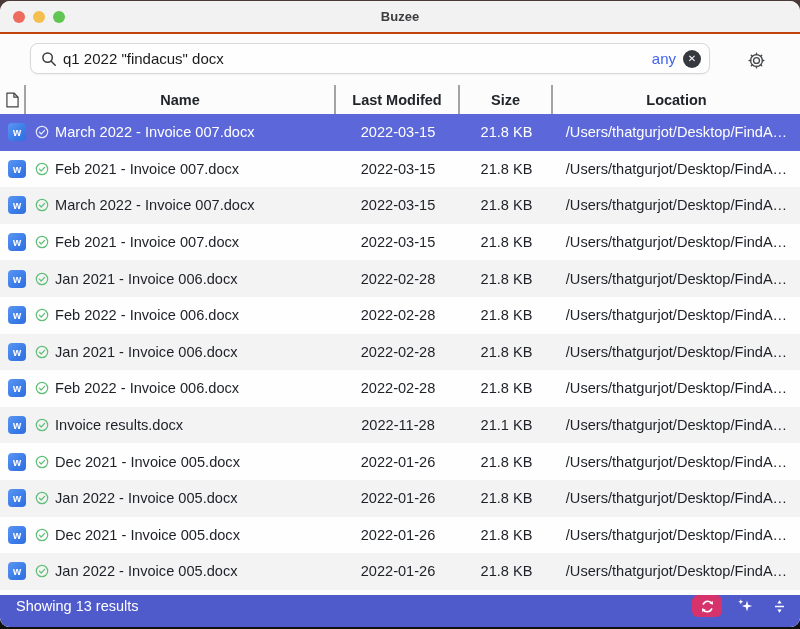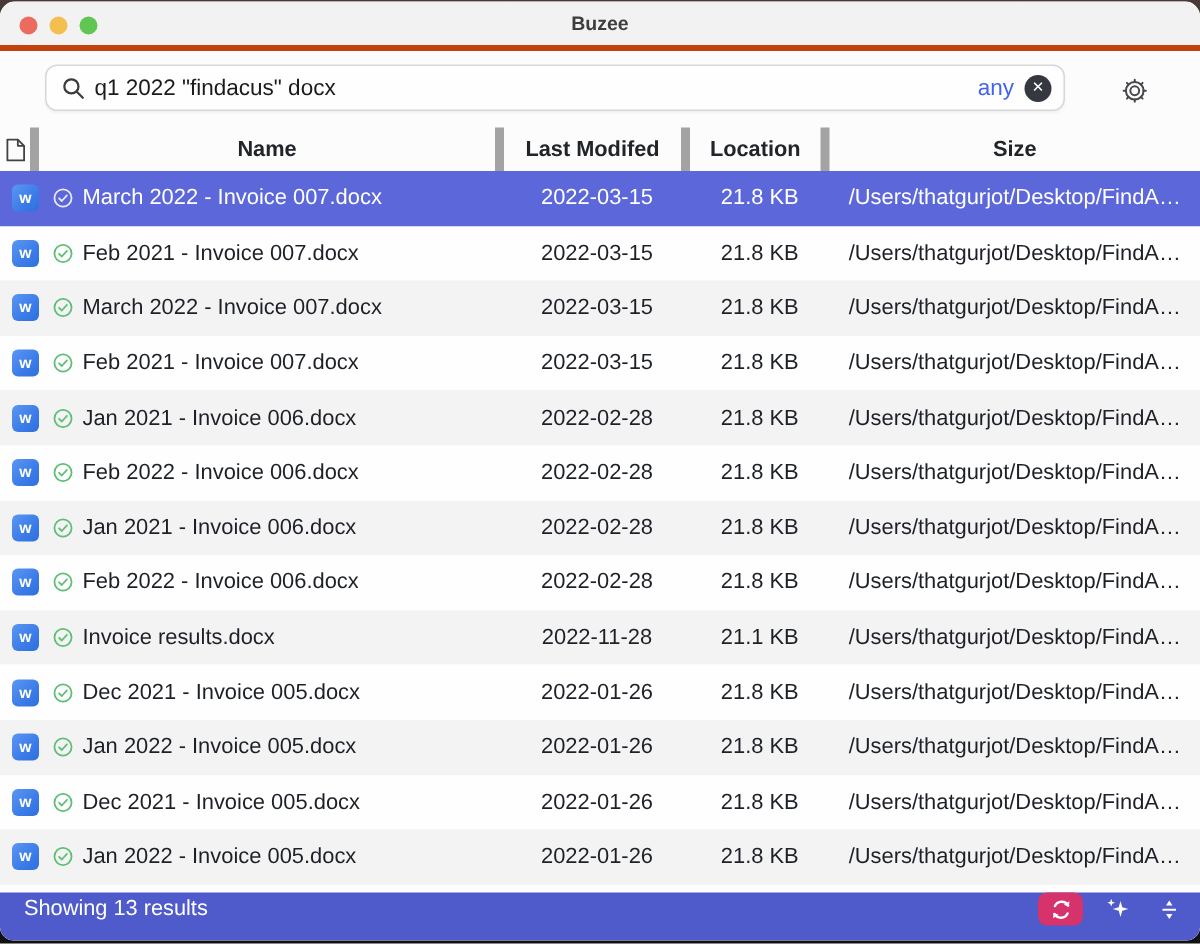--- a/index.html
+++ b/index.html
@@ -14,21 +14,21 @@
     position: absolute; left: 0; right: 0; top: 1px; bottom: 2px;
     border-radius: 10px 10px 9px 9px;
     overflow: hidden;
     background: #fcfcfc;
     display: flex; flex-direction: column;
   }
   
   .titlebar {
     flex: 0 0 33px;
     background: #f3f2f3;
-    border-bottom: 4px solid #c2410c;
+    border-bottom: 2px solid #c2410c;
     position: relative;
     display: flex; align-items: center; justify-content: center;
   }
   .traffic { position: absolute; left: 13px; top: 10px; display: flex; gap: 8px; }
   .light { width: 12px; height: 12px; border-radius: 50%; }
   .light.red    { background: var(--traffic-red, #ed6a5e); }
   .light.yellow { background: var(--traffic-yellow, #f4bf4f); }
   .light.green  { background: var(--traffic-green, #61c554); }
   .win-title { font-size: 13px; font-weight: 700; color: #3d3d3f; }
   
@@ -66,21 +66,21 @@
   }
   
   .tgrid { display: grid; grid-template-columns: 26px 310px 124px 93px 1fr; align-items: center; }
   .table-header {
     flex: 0 0 29px; height: 29px;
     background: #fcfcfc;
     font-weight: 700; font-size: 14.5px; color: #212529;
   }
   .th {
     height: 100%; display: flex; align-items: center; justify-content: center;
-    border-right: 6px solid #a3a3a3; cursor: pointer;
+    border-right: 2px solid #a3a3a3; cursor: pointer;
   }
   .th:last-child { border-right: none; }
   .table-body { flex: 0 0 auto; }
   .row {
     height: 36.6px;
     font-size: 14.6px; color: #1d2026;
     cursor: pointer;
   }
   .row:nth-child(odd) { background: #f3f3f4; }
   .row:nth-child(even) { background: #fefefe; }
@@ -160,22 +160,22 @@
     <div class="th">
       <span style="display:flex;">
         <svg viewBox="0 0 14 17" width="13" height="16" fill="none" stroke="#3f4246" stroke-width="1.3" stroke-linejoin="round">
           <path d="M1 1 H8.5 L13 5.5 V16 H1 Z"></path>
           <path d="M8.5 1 V5.5 H13"></path>
         </svg>
       </span>
     </div>
     <div class="th">Name</div>
     <div class="th">Last Modifed</div>
+    <div class="th">Size</div>
     <div class="th">Location</div>
-    <div class="th">Size</div>
   </div>
 
   <div class="table-body">
     <div class="row tgrid selected">
       <div class="cell-fileicon">
         <span class="word-icon">w</span>
       </div>
       <div class="cell-name">
         <span class="check-wrap">
           <svg viewBox="0 0 14 14" width="14" height="14" fill="none" stroke="currentColor" stroke-width="1.2" stroke-linecap="round" stroke-linejoin="round">

